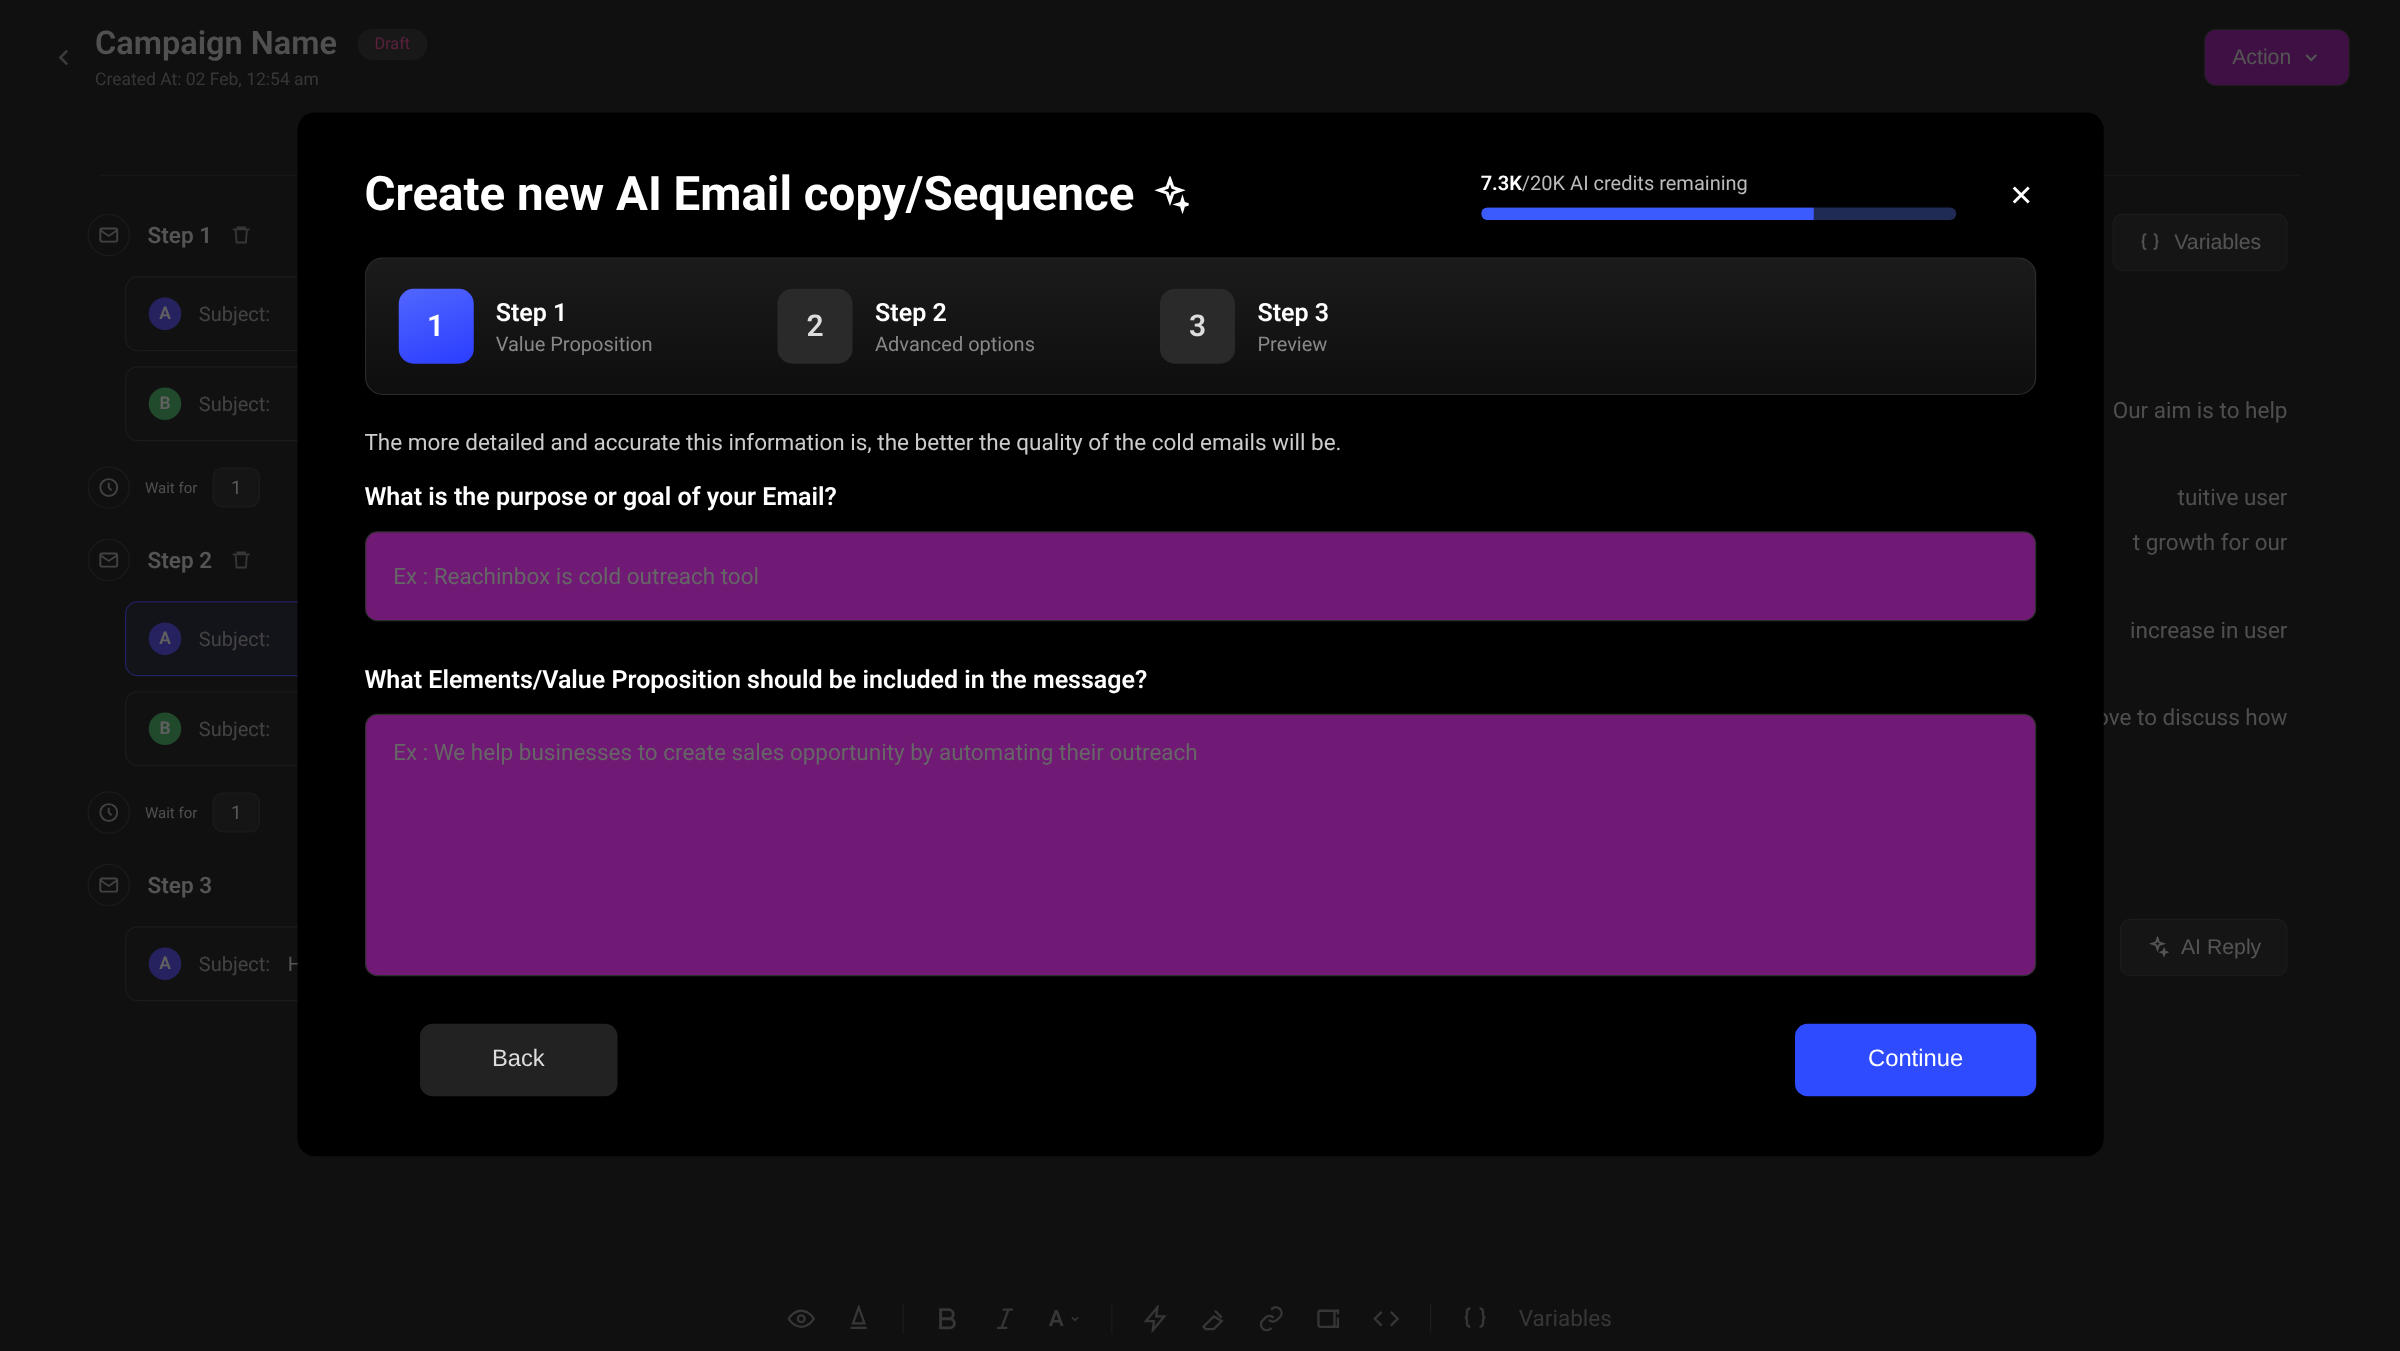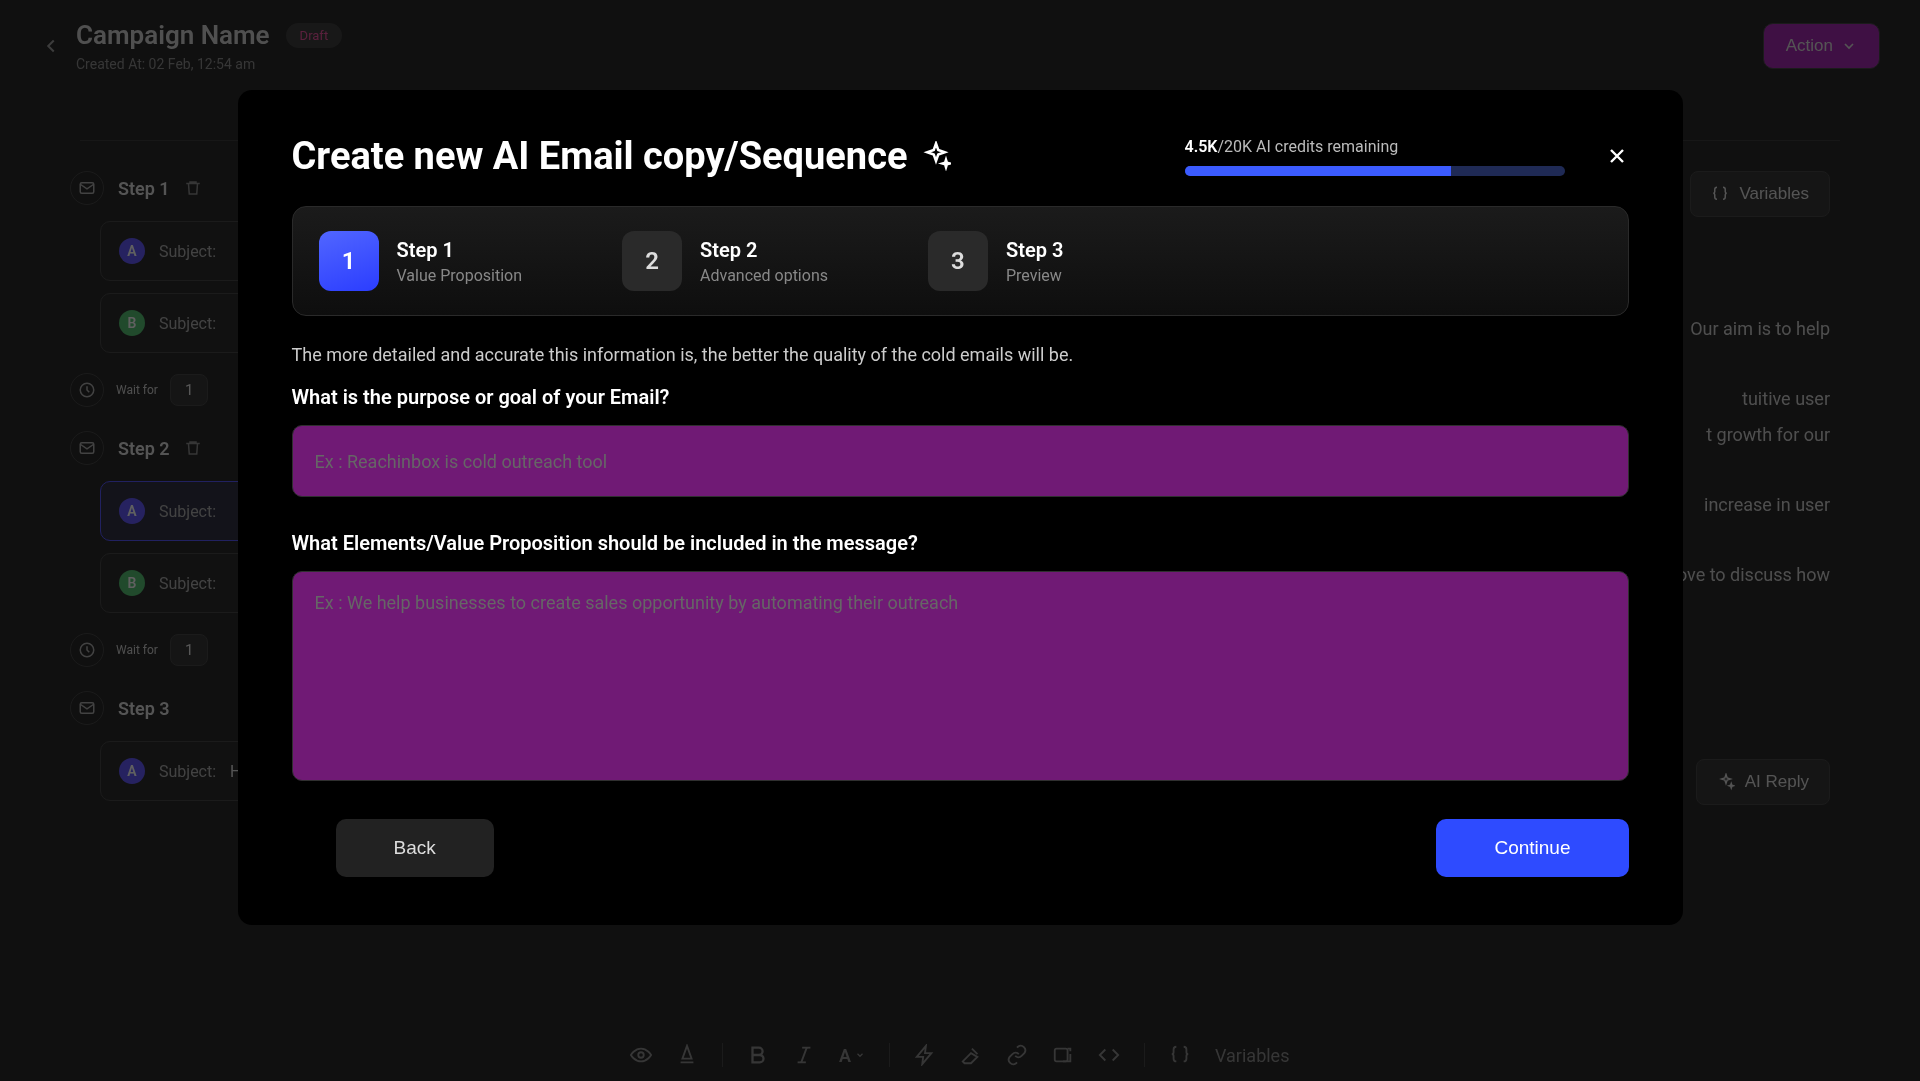--- a/index.html
+++ b/index.html
@@ -136,21 +136,21 @@
   color: #ddd;
   padding: 12px 20px;
   border-radius: 8px;
   font-size: 17px;
   display: flex;
   align-items: center;
   gap: 10px;
   cursor: pointer;
 }
 .variables-btn { top: 0; }
-.ai-reply-btn { top: 588px; }
+.ai-reply-btn { top: 564px; }
 .body-text {
   margin-top: 60px;
   padding: 80px 20px 0 10px;
   font-size: 18px;
   line-height: 2.0;
   color: #ccc;
 }
 
 .bottom-toolbar {
   position: absolute;
@@ -500,21 +500,21 @@
         <span>Create new AI Email copy/Sequence</span>
         <span>
           <svg width="30" height="30" viewBox="0 0 24 24" fill="none" stroke="#fff" stroke-width="2">
               <path d="M12 2l1.8 5.2L19 9l-5.2 1.8L12 16l-1.8-5.2L5 9l5.2-1.8zM20 15l.7 2.3L23 18l-2.3.7L20 21l-.7-2.3L17 18l2.3-.7z"></path>
             </svg>
         </span>
       </div>
       <div class="credits-area">
         <div>
           <div class="credits-text">
-            <span class="val">4.5K</span><span>/20K AI credits remaining</span>
+            <span class="val">7.3K</span><span>/20K AI credits remaining</span>
           </div>
           <div class="progress-outer" style="margin-top:10px">
             <div class="progress-inner" style="width:70%"></div>
           </div>
         </div>
         <span class="close-btn">
           <svg width="24" height="24" viewBox="0 0 24 24" fill="none" stroke="currentColor" stroke-width="2.4">
               <path d="M18 6L6 18M6 6l12 12"></path>
             </svg>
         </span>

